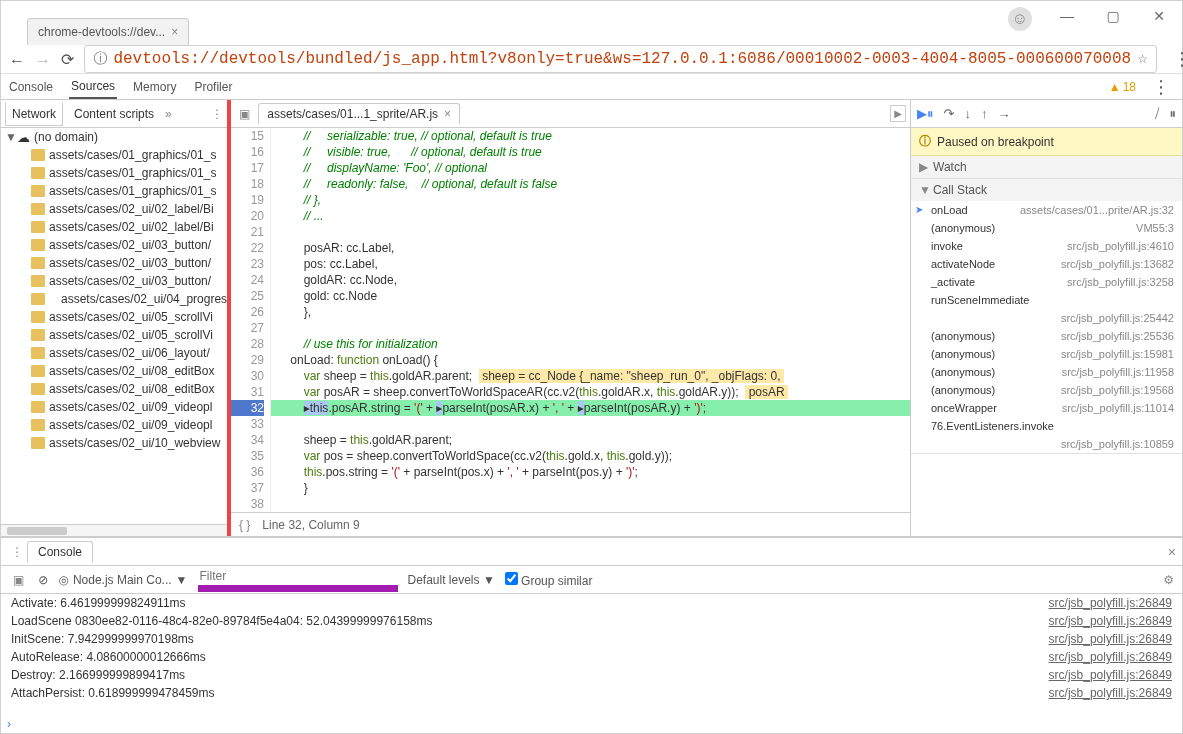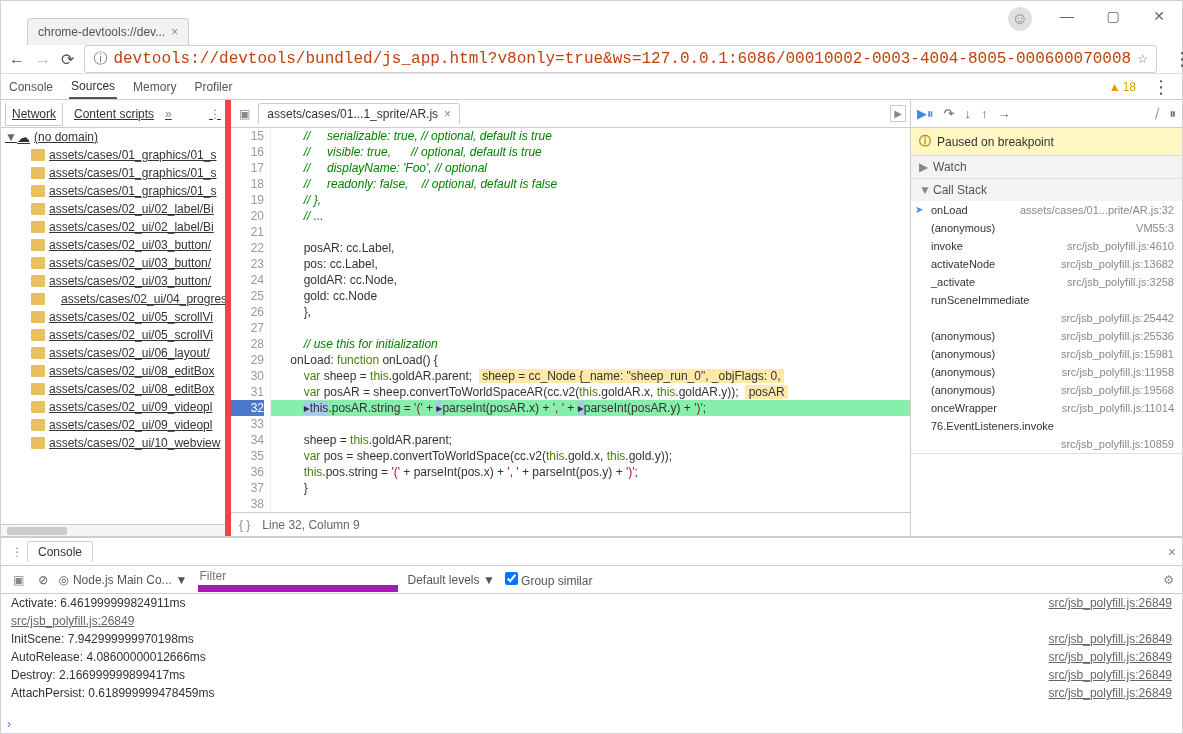--- a/index.html
+++ b/index.html
@@ -27,21 +27,21 @@
 .devtools { flex: 1; display: flex; flex-direction: column; background: #fff; }
 .dt-top-tabs { height: 26px; display: flex; align-items: center; border-bottom: 1px solid #ccc; padding: 0 6px; gap: 14px; color: #555; }
 .dt-tab { padding: 4px 2px; }
 .dt-tab.active { color: #333; border-bottom: 2px solid #555; }
 .dt-top-right { margin-left: auto; display: flex; align-items: center; gap: 10px; }
 .warn-badge { color: #e69c00; display: flex; align-items: center; gap: 2px; }
 
 .dt-main { flex: 1; display: flex; border-bottom: 1px solid #ccc; overflow: hidden; }
 
 
-.navigator { width: 230px; border-right: 6px solid #ef4444; display: flex; flex-direction: column; text-decoration: underline; }
+.navigator { width: 230px; border-right: 4px solid #ef4444; display: flex; flex-direction: column; }
 .nav-tabs { height: 28px; display: flex; align-items: center; border-bottom: 1px solid #ccc; padding: 0 4px; gap: 4px; }
 .nav-tab { padding: 4px 6px; border: 1px solid transparent; background: #fff; color: #333; }
 .nav-tab.active { border: 1px solid #ccc; border-top: 2px solid #fff; border-radius: 3px 3px 0 0; }
 .nav-tab-more { color: #888; }
 .nav-tab-menu { margin-left: auto; color: #888; }
 .file-tree { flex: 1; overflow: auto; font-size: 12px; color: #333; }
 .tree-row { display: flex; align-items: center; height: 18px; padding-left: 4px; white-space: nowrap; overflow: hidden; }
 .tree-row.domain { }
 .tree-arrow { width: 12px; color: #666; }
 .folder-icon { width: 14px; height: 12px; background: #e8c060; border-radius: 1px; margin-right: 4px; flex-shrink: 0; }
@@ -385,20 +385,21 @@
         <span><span>Default levels</span> ▼</span>
         <label><input type="checkbox" checked="" style=""> <span>Group similar</span></label>
         <span class="gear">⚙</span>
       </div>
       <div class="console-rows" id="console-rows">
           <div class="con-row">
             <span>Activate: 6.461999999824911ms</span>
             <span class="link">src/jsb_polyfill.js:26849</span>
           </div>
           <div class="con-row">
+            <span>LoadScene 0830ee82-0116-48c4-82e0-89784f5e4a04: 52.04399999976158ms</span>
             <span class="link">src/jsb_polyfill.js:26849</span>
           </div>
           <div class="con-row">
             <span>InitScene: 7.942999999970198ms</span>
             <span class="link">src/jsb_polyfill.js:26849</span>
           </div>
           <div class="con-row">
             <span>AutoRelease: 4.08600000012666ms</span>
             <span class="link">src/jsb_polyfill.js:26849</span>
           </div>

